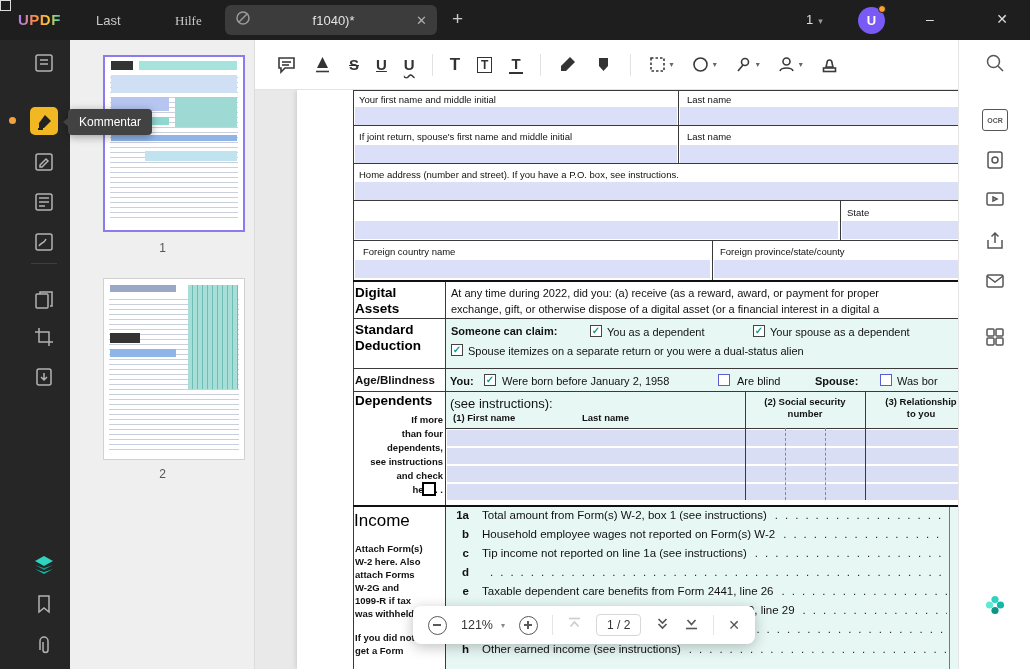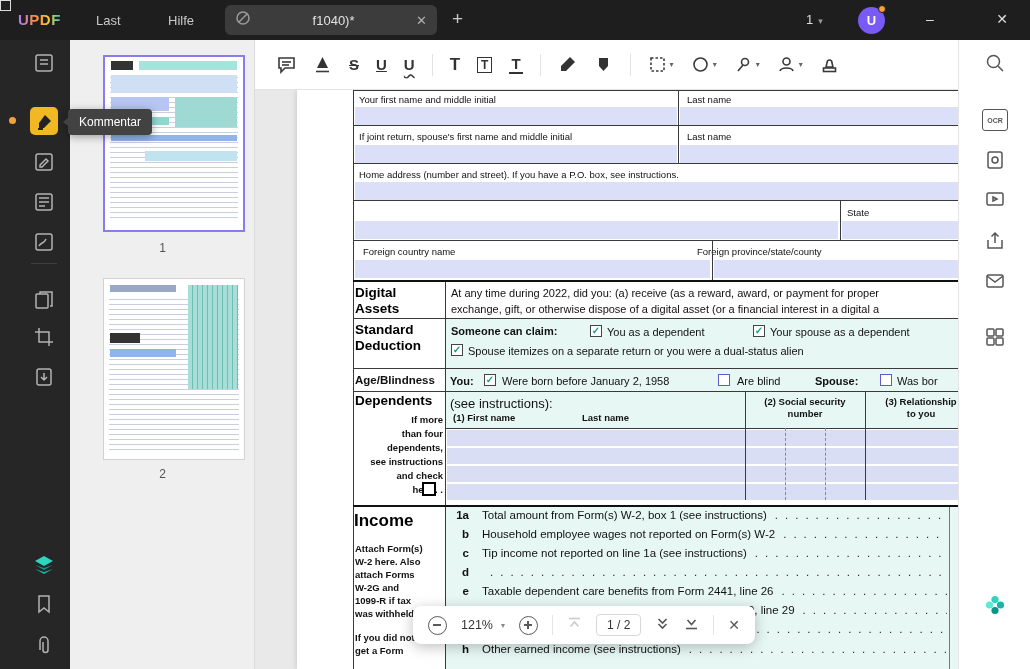--- a/index.html
+++ b/index.html
@@ -5,21 +5,21 @@
   * { margin:0; padding:0; box-sizing:border-box; }
   html,body { width:1030px; height:669px; overflow:hidden; font-family:"Liberation Sans",sans-serif; }
   .app { position:relative; width:884px; height:669px; background:#ef4444; }
 
   
   .titlebar { position:absolute; left:0; top:0; width:1030px; height:40px; background:#1e1e1e; }
   .logo { position:absolute; left:18px; top:11px; font-size:15px; font-weight:bold; letter-spacing:.5px;
           background:linear-gradient(90deg,#a87bff 0%,#ff8a3d 40%,#ffc53d 70%,#2dd4bf 100%);
           -webkit-background-clip:text; background-clip:text; color:transparent; }
   .menu { position:absolute; top:13px; color:#c9c9c9; font-size:13px; cursor:default; }
-  .menu-datei { left:96px; } .menu-hilfe { left:168px; }
+  .menu-datei { left:96px; } .menu-hilfe { left:175px;font-family:Liberation Serif, serif; }
   .tab { position:absolute; left:225px; top:5px; width:212px; height:30px; background:#3c3c3c; border-radius:6px;
          display:flex; align-items:center; padding:0 10px; }
   .tab-title { flex:1; text-align:center; color:#e2e2e2; font-size:13px; }
   .tab-close { color:#b0b0b0; font-size:13px; }
   .newtab { position:absolute; left:452px; top:8px; color:#c9c9c9; font-size:19px; }
   .anno-count { position:absolute; left:806px; top:12px; color:#ddd; font-size:13px; }
   .anno-caret { color:#999; font-size:9px; margin-left:5px; }
   .avatar { position:absolute; left:858px; top:7px; width:27px; height:27px; border-radius:50%; background:#7a5af5;
             color:#fff; font-size:13px; font-weight:bold; display:flex; align-items:center; justify-content:center; }
   .avatar-dot { position:absolute; left:878px; top:5px; width:8px; height:8px; border-radius:50%; background:#ff9f2e; border:1.5px solid #1e1e1e; }
@@ -86,21 +86,21 @@
   .lav { position:absolute; background:#d9def5; }
   .sec-label { position:absolute; font-weight:bold; font-size:13.5px; color:#000; line-height:16px; white-space:pre-line; }
   .body-text { position:absolute; font-size:11px; color:#111; white-space:nowrap; }
   .bold { font-weight:bold; }
   .cb { position:absolute; width:12px; height:12px; background:#fff; border:1px solid #444; font-size:10px;
         line-height:10px; text-align:center; color:#0f9d8a; font-weight:bold; }
   .cb-un { border-color:#5b5bd6; }
   .dep-head { position:absolute; font-size:9.5px; font-weight:bold; color:#111; white-space:pre-line; text-align:center; line-height:12px; }
   .side-note { position:absolute; font-size:9.5px; font-weight:bold; color:#111; line-height:14px; white-space:pre-line;text-align:right; }
   .attach-note { position:absolute; font-size:9.5px; font-weight:bold; color:#111; line-height:13px; white-space:pre-line; }
-  .inc-head { position:absolute; font-weight:bold; font-size:17px; color:#000; }
+  .inc-head { position:absolute; font-weight:normal; font-size:17px; color:#000; }
   .inc-row { position:absolute; left:152px; width:498px; display:flex; align-items:baseline; font-size:11.5px; color:#111; }
   .inc-num { width:20px; text-align:right; font-weight:bold; margin-right:13px; flex:none; }
   .inc-text { white-space:nowrap; flex:none; }
   .inc-leader { flex:1; overflow:hidden; white-space:nowrap; letter-spacing:7px; margin-left:8px; color:#222; }
   .bigcb { position:absolute; width:14px; height:14px; border:2px solid #000; background:#fff; }
 
   
   .zoombar { position:absolute; left:413px; top:606px; height:38px; background:#fff; border-radius:8px;
              box-shadow:0 3px 14px rgba(0,0,0,.25); display:flex; align-items:center; padding:0 15px; gap:14px; z-index:50; }
   .zcircle { position:relative; width:19px; height:19px; border:1.5px solid #5a5a5a; border-radius:50%; flex:none; }
@@ -381,21 +381,21 @@
       <div class="ffield" style="left:58px;top:92px;width:622px"></div>
       <div class="hline" style="left:56px;top:110px;width:624px"></div>
 
       <div class="flabel" style="left:550px;top:117px">State</div>
       <div class="ffield" style="left:58px;top:131px;width:483px"></div>
       <div class="ffield" style="left:545px;top:131px;width:135px"></div>
       <div class="vline" style="left:543px;top:110px;height:40px"></div>
       <div class="hline" style="left:56px;top:150px;width:624px"></div>
 
       <div class="flabel" style="left:66px;top:156px">Foreign country name</div>
-      <div class="flabel" style="left:400px;top:156px">Foreign province/state/county</div>
+      <div class="flabel" style="left:423px;top:156px">Foreign province/state/county</div>
       <div class="ffield" style="left:58px;top:170px;width:355px"></div>
       <div class="ffield" style="left:417px;top:170px;width:263px"></div>
       <div class="vline" style="left:415px;top:150px;height:40px"></div>
       <div class="hline2" style="left:56px;top:190px;width:624px"></div>
 
       <div class="vline" style="left:148px;top:192px;height:387px"></div>
 
       <div class="sec-label" style="left:58px;top:195px">Digital
 Assets</div>
       <div class="body-text" style="left:154px;top:197px">At any time during 2022, did you: (a) receive (as a reward, award, or payment for proper</div>

